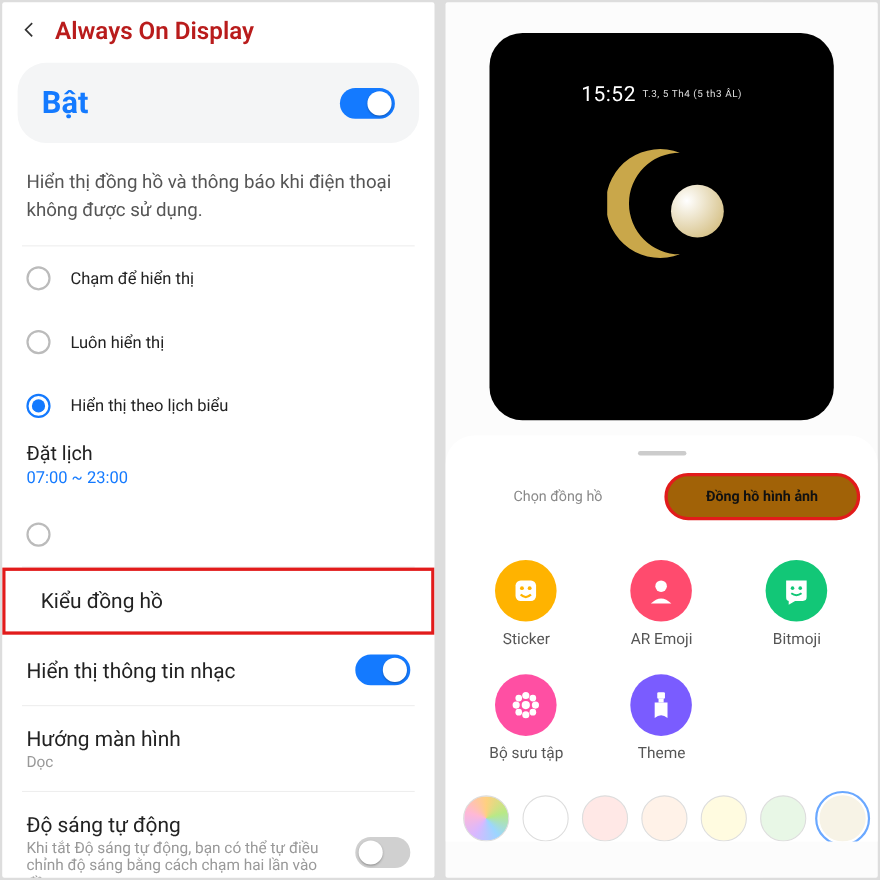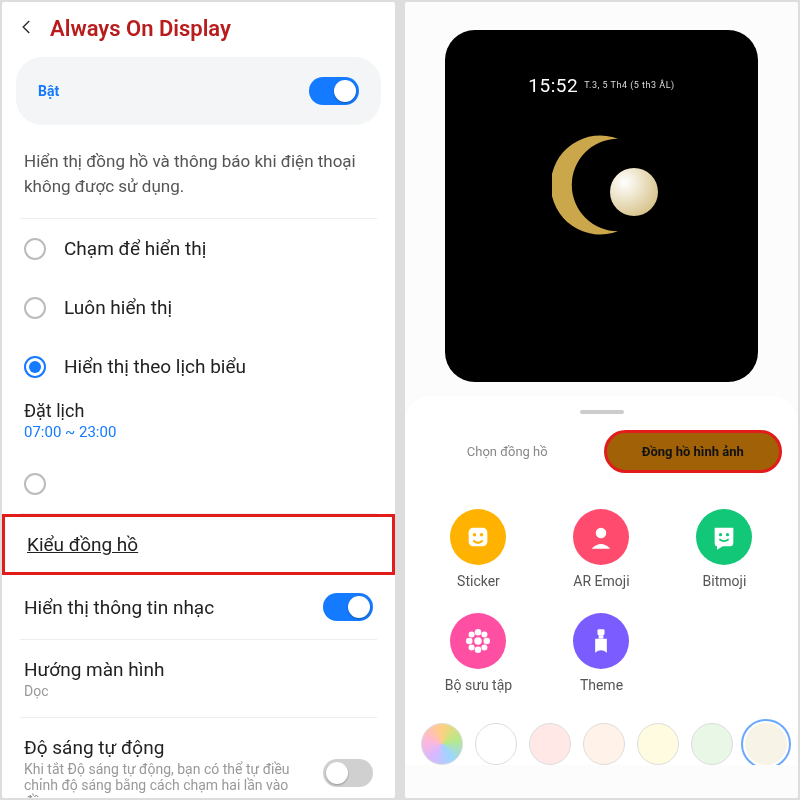--- a/index.html
+++ b/index.html
@@ -6,38 +6,38 @@
   body { background: #eee; width: 800px; height: 800px; overflow: hidden; }
   .wrap { display: flex; gap: 10px; padding: 2px; background: #ddd; }
   .phone { background: #fff; width: 394px; height: 796px; overflow: hidden; border-radius: 2px; }
   .phone.right { background: #fcfcfc; }
 
   
   .hdr { display: flex; align-items: center; padding: 14px 16px 16px 16px; gap: 14px; }
   .back-ic { width: 18px; height: 18px; }
   .hdr-title { font-size: 22px; font-weight: 600; color: #b91c1c; }
   .card-on { background: #f4f5f6; border-radius: 26px; margin: 0 14px 10px 14px; padding: 20px 22px; display: flex; justify-content: space-between; align-items: center; }
-  .on-lbl { color: #147aff; font-size: 14px; font-weight: 700; }
+  .on-lbl { color: #147aff; font-size: 28px; font-weight: 700; }
   .toggle { width: 50px; height: 28px; background: #147aff; border-radius: 14px; position: relative; }
   .toggle.off { background: #d0d0d0; }
   .toggle .knob { position: absolute; width: 22px; height: 22px; border-radius: 50%; background: #fff; top: 3px; right: 3px; box-shadow: 0 1px 2px rgba(0,0,0,.3); }
   .toggle.off .knob { right: auto; left: 3px; }
   .desc { padding: 14px 28px 20px 22px; font-size: 17px; color: #555; line-height: 1.45; }
   .sep { height: 1px; background: #eee; margin: 0 18px; }
 
-  .radio-row { display: flex; align-items: center; gap: 18px; padding: 18px 22px; font-size: 19px; color: #222; }
+  .radio-row { display: flex; align-items: center; gap: 18px; padding: 18px 22px; font-size: 15px; color: #222; }
   .radio { width: 22px; height: 22px; border: 2px solid #bbb; border-radius: 50%; position: relative; flex-shrink: 0; }
   .radio.checked { border-color: #147aff; }
   .radio.checked::after { content:""; position:absolute; left:3px; top:3px; width:12px; height:12px; border-radius:50%; background:#147aff; }
 
   .sched { padding: 4px 22px 14px 22px; }
   .sched-lbl { font-size: 18px; color: #222; }
   .sched-val { font-size: 15px; color: #147aff; margin-top: 2px; }
 
-  .row-hl { border: 3px solid #e21b1b; padding: 16px 22px; font-size: 19px; color: #222; text-decoration: underline; }
+  .row-hl { border: 3px solid #e21b1b; padding: 16px 32px; font-size: 19px; color: #222; }
 
   .row-plain { display: flex; justify-content: space-between; align-items: center; padding: 18px 22px; font-size: 19px; color: #222; }
   .row-plain .toggle { flex-shrink: 0; margin-left: 10px; }
   .row-plain .txt { flex: 1; }
 
   .sub { font-size: 14px; color: #999; margin-top: 2px; }
 
   
   .preview-outer { padding: 28px 40px 0 40px; }
   .preview { background: #000; border-radius: 30px; width: 100%; height: 352px; position: relative; overflow: hidden; }

